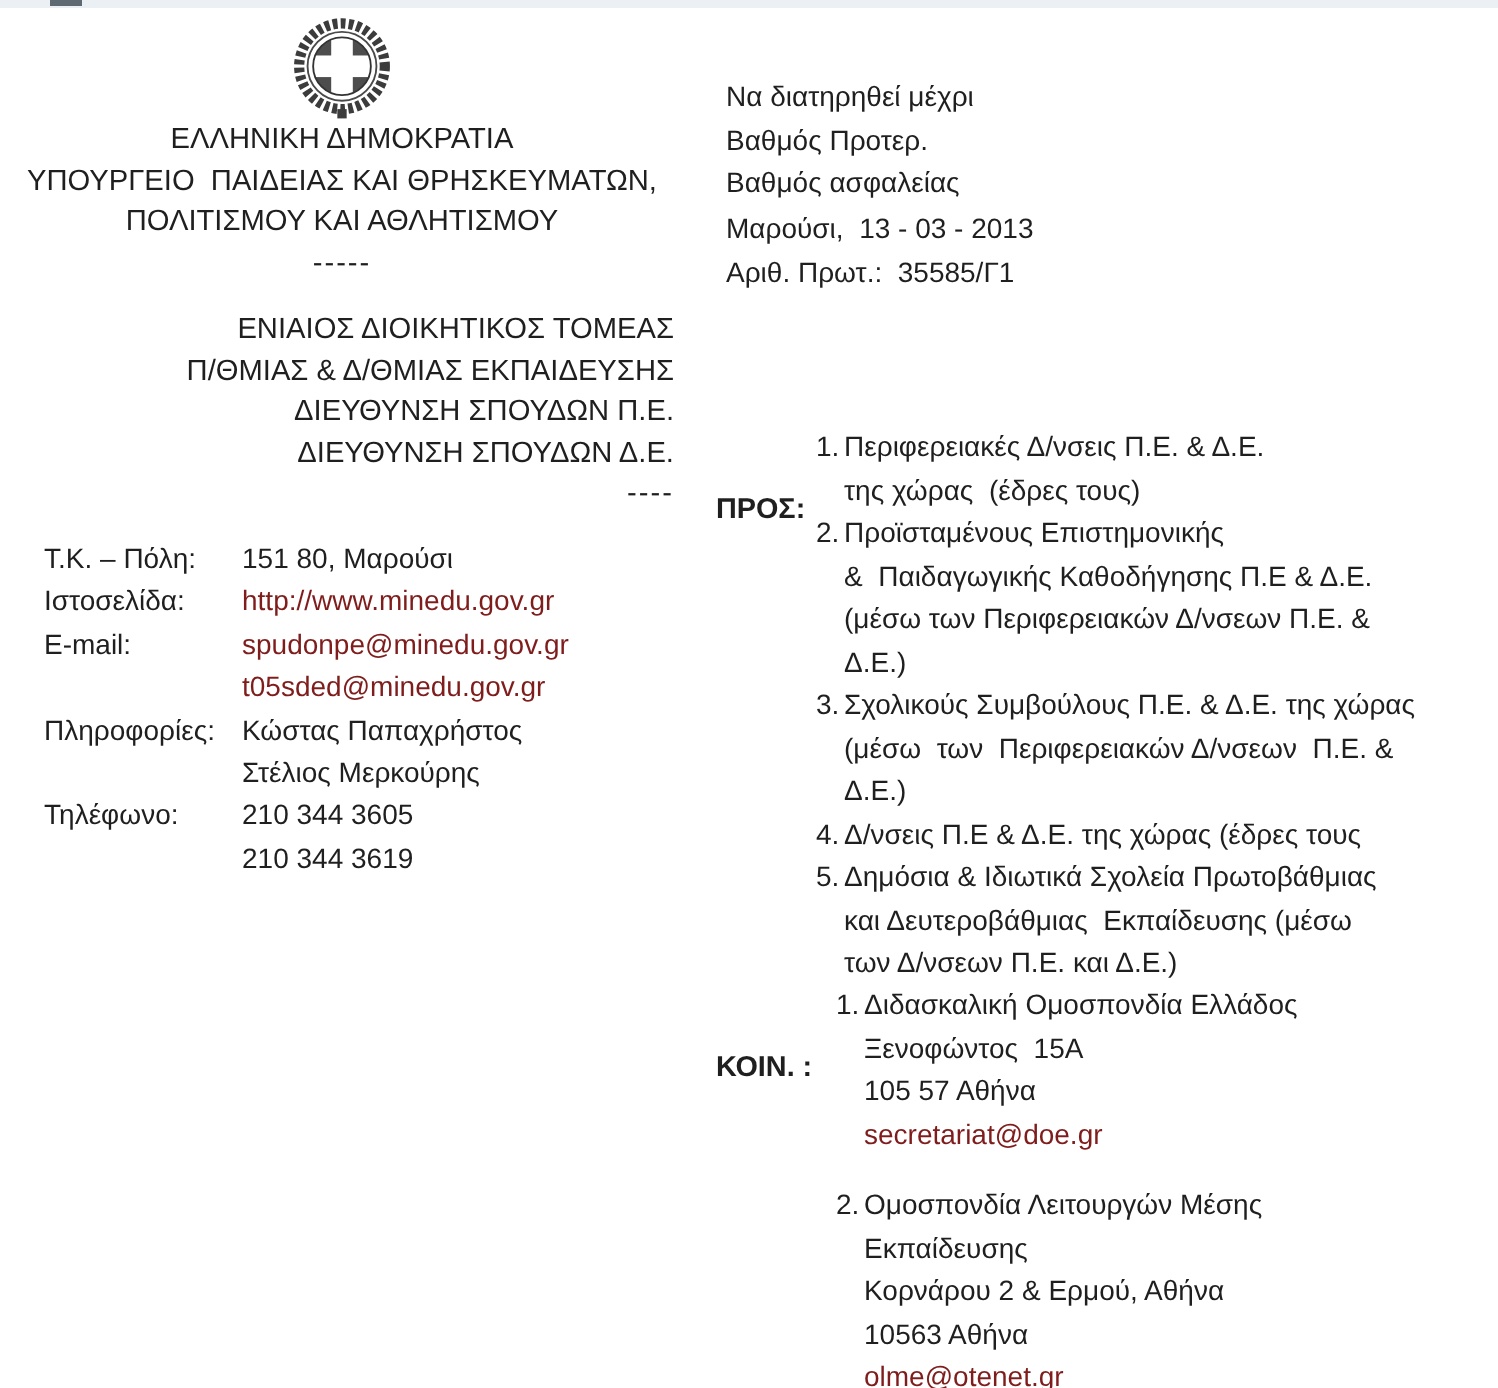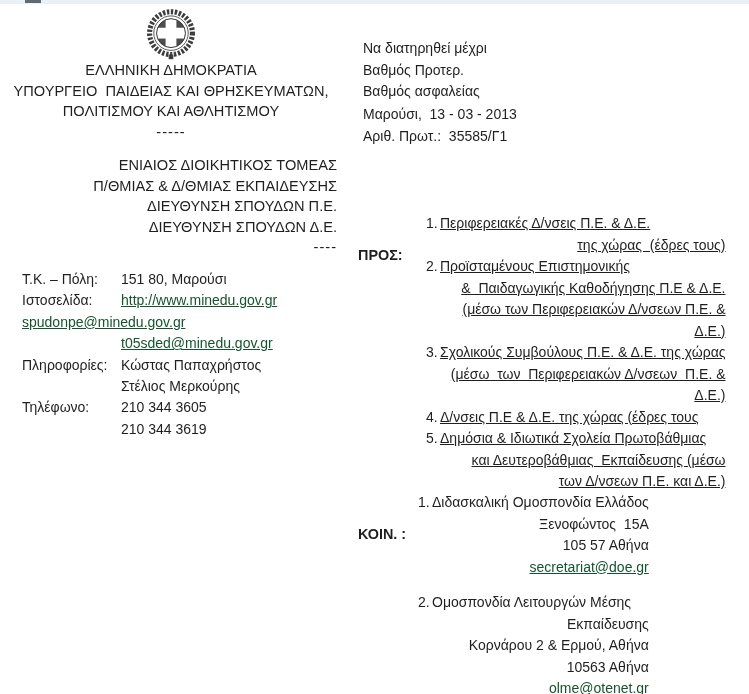--- a/index.html
+++ b/index.html
@@ -18,34 +18,34 @@
   .left-col { position:absolute; left:5px; top:0; width:332px; }
   .emblem-wrap { position:absolute; top:8px; left:0; width:332px; text-align:center; }
   .lheader { position:absolute; top:60px; left:0; width:332px; text-align:center; line-height:20.5px; font-size:14.6px; }
   .lheader .divider { line-height:20.5px; letter-spacing:1px; }
   .dept { margin-top:13px;text-align:right; }
   .contact { position:absolute; top:269px; left:17px; width:315px; line-height:21.4px; }
   .crow { display:flex; }
   .crow .lbl { width:99px; flex:0 0 99px; }
   .crow .val { flex:1; }
 
-  a.doclink { color:#14532d; text-decoration:underline; cursor:pointer; }
+  a.doclink { color:#7f1d1d; cursor:pointer; }
 
   
   .right-col { position:absolute; left:363px; top:0; width:380px; }
   .meta  { position:absolute; top:38px;  left:0; line-height:21.5px; }
   .dates { position:absolute; top:104px; left:0; line-height:21.5px; }
 
   .pros { position:absolute; top:213px; left:0; line-height:21.5px; }
   .koin { position:absolute; top:492px; left:0; line-height:21.5px; }
   .block-label { position:absolute; left:-5px; top:0; font-weight:bold; font-size:14.4px;margin-top:32px; }
-  .pros-items { margin-left:63px;text-decoration:underline; }
+  .pros-items { margin-left:45px; }
   .koin-items { margin-left:55px; }
   .item-first .num { display:inline-block; min-width:14px; }
-  .cont { padding-left:14px;text-align:right; }
+  .cont { padding-left:14px; }
   .koin-gap { height:14px; }
 </style>
 </head>
 <body>
 
 <div class="page">
 
   <div class="top-strip"></div>
   <div class="top-tab"></div>
 
@@ -85,20 +85,21 @@
     <div class="contact">
       <div class="crow">
         <span class="lbl t">Τ.Κ. – Πόλη:</span>
         <span class="val t">151 80, Μαρούσι</span>
       </div>
       <div class="crow">
         <span class="lbl t">Ιστοσελίδα:</span>
         <span class="val"><a class="doclink t">http://www.minedu.gov.gr</a></span>
       </div>
       <div class="crow">
+        <span class="lbl t">E-mail:</span>
         <span class="val"><a class="doclink t">spudonpe@minedu.gov.gr</a></span>
       </div>
       <div class="crow">
         <span class="lbl t"></span>
         <span class="val"><a class="doclink t">t05sded@minedu.gov.gr</a></span>
       </div>
       <div class="crow">
         <span class="lbl t">Πληροφορίες:</span>
         <span class="val t">Κώστας Παπαχρήστος</span>
       </div>

